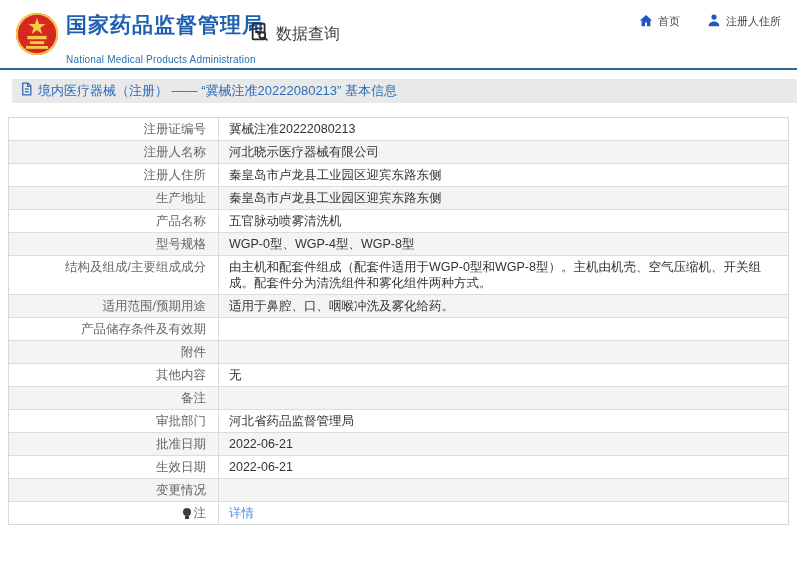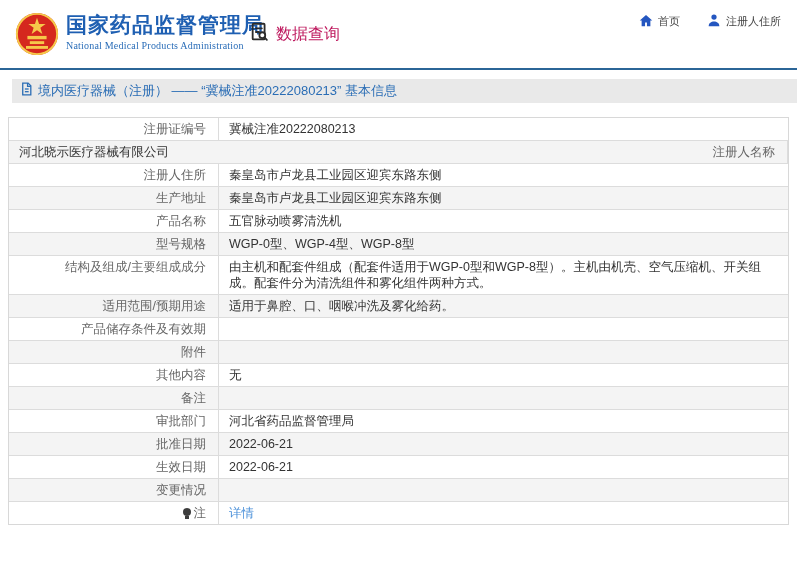--- a/index.html
+++ b/index.html
@@ -13,27 +13,27 @@
   
   .header {
     position:absolute; top:0; left:0; width:797px; height:70px;
     background:#fff; border-bottom:2px solid #2b6597;
   }
   .emblem { position:absolute; left:14px; top:11px; }
   .logo-text { position:absolute; left:66px; top:13px; }
   .logo-title {
     font-size:21px; font-weight:bold; color:#1e5fb2; letter-spacing:1px; line-height:24px;
   }
-  .logo-sub { font-size:10px; color:#2a6db8; margin-top:3px; letter-spacing:0.2px;font-family:Liberation Serif, serif; }
+  .logo-sub { font-size:10px; color:#2a6db8; margin-top:17px; letter-spacing:0.2px; }
 
   .data-query {
     position:absolute; left:249px; top:21px;
     display:flex; align-items:center; gap:5px;
   }
-  .data-query-label { font-size:16px; color:#be185d; }
+  .data-query-label { font-size:16px; color:#404040; }
 
   .top-nav { position:absolute; right:16px; top:13px; display:flex; gap:26px; }
   .nav-item {
     display:flex; flex-direction:row; align-items:center; gap:4px;
     font-size:11px; color:#444; cursor:pointer;
   }
 
   
   .breadcrumb-bar {
     position:absolute; top:79px; left:12px; width:797px; height:24px;
@@ -130,22 +130,22 @@
   </span>
   <span class="breadcrumb-text">境内医疗器械（注册） —— “冀械注准20222080213” 基本信息</span>
 </div>
 
 <div class="reg-table">
     <div class="row">
       <div class="cell label"><span>注册证编号</span></div>
       <div class="cell value">冀械注准20222080213</div>
     </div>
     <div class="row">
+      <div class="cell label"><span>注册人名称</span></div>
       <div class="cell value">河北晓示医疗器械有限公司</div>
-      <div class="cell label"><span>注册人名称</span></div>
     </div>
     <div class="row">
       <div class="cell label"><span>注册人住所</span></div>
       <div class="cell value">秦皇岛市卢龙县工业园区迎宾东路东侧</div>
     </div>
     <div class="row">
       <div class="cell label"><span>生产地址</span></div>
       <div class="cell value">秦皇岛市卢龙县工业园区迎宾东路东侧</div>
     </div>
     <div class="row">

